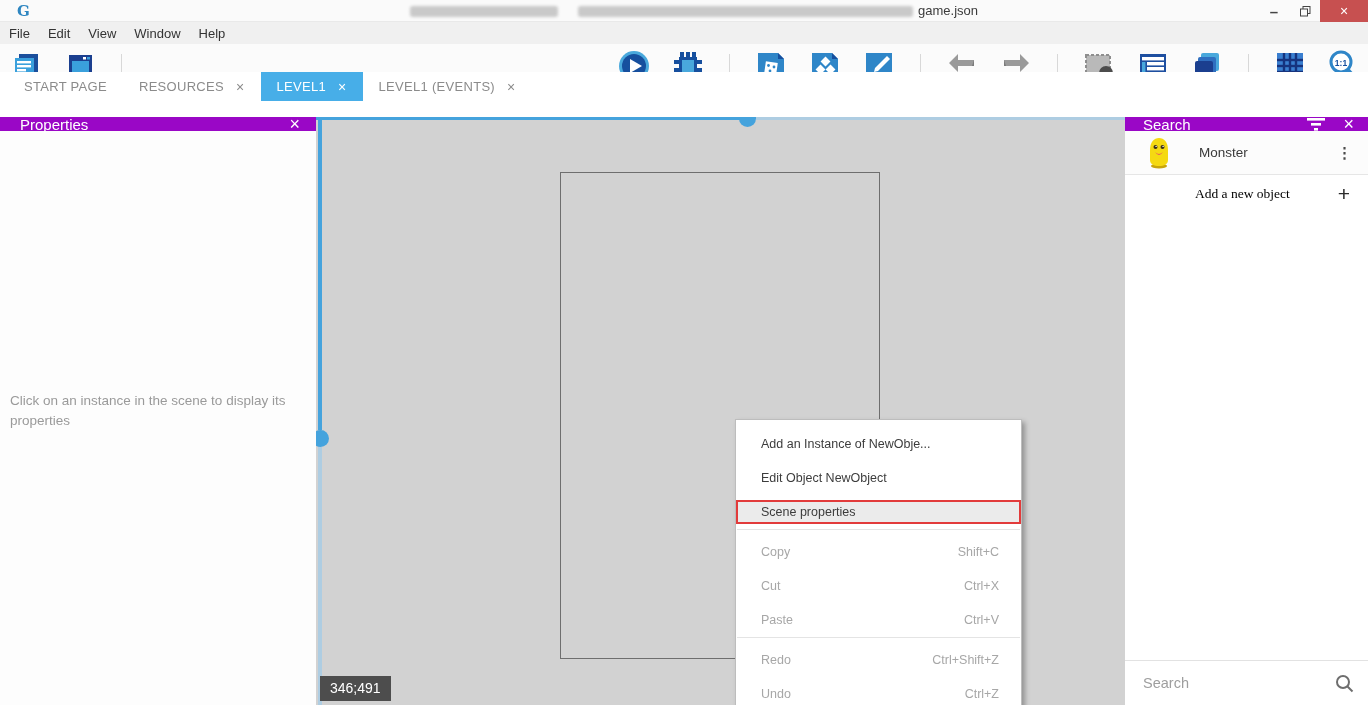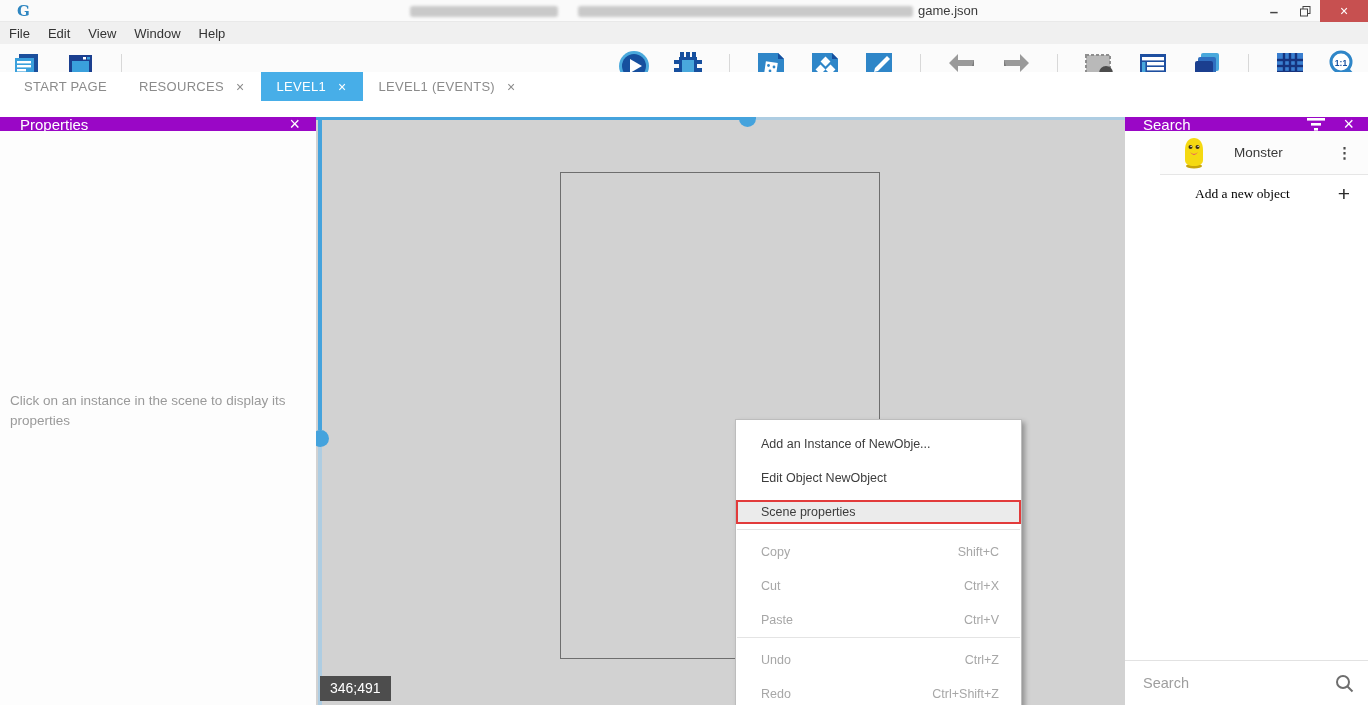--- a/index.html
+++ b/index.html
@@ -67,21 +67,21 @@
   .vscroll-pale { position:absolute; left:2px; top:330px; width:4px; height:258px; background:#aecde2; }
   .vscroll-dot { position:absolute; left:-4px; top:313px; width:17px; height:17px;
     background:#45a3dd; border-radius:50%; }
   #coords { position:absolute; left:4px; top:559px; background:#4d4d4d; color:#fff;
     font-size:14px; padding:4px 10px 5px; }
 
   #objects-panel { position:absolute; top:117px; left:1125px; width:243px; height:588px;
     background:#fff; }
   #objects-panel .panel-header { padding:0 14px 0 18px; }
   .obj-row { height:44px; display:flex; align-items:center; padding:0 16px 0 22px;
-    border-bottom:1px solid #e6e6e6; background:#fcfcfc;margin-left:35px; }
+    border-bottom:1px solid #e6e6e6; background:#fcfcfc; }
   .obj-name { font-size:13.5px; color:#3a3a3a; margin-left:28px; flex:1; }
   .kebab { font-size:15px; color:#4a4a4a; font-weight:bold; letter-spacing:0; line-height:14px; }
   .add-row { height:38px; display:flex; align-items:center; padding:0 18px 0 22px; }
   .add-label { flex:1; text-align:center; font-size:13.5px; color:#000000;font-family:Liberation Serif, serif; }
   .plus { font-size:21px; color:#2b2b2b; font-weight:400; }
   #search-bar { position:absolute; left:0; bottom:0; width:243px; height:45px;
     background:#fff; border-top:1px solid #e2e2e2; display:flex; align-items:center;
     padding:0 14px 0 18px; }
   #search-input { flex:1; border:none; outline:none; font-size:14.5px; color:#444;
     font-family:"Liberation Sans", sans-serif; background:transparent; }
@@ -361,22 +361,22 @@
     <div class="cm-item disabled">
       <span>Cut</span>
       <span class="sc">Ctrl+X</span>
     </div>
     <div class="cm-item disabled">
       <span>Paste</span>
       <span class="sc">Ctrl+V</span>
     </div>
     <div class="cm-sep"></div>
     <div class="cm-item disabled">
+      <span>Redo</span>
+      <span class="sc">Ctrl+Shift+Z</span>
+    </div>
+    <div class="cm-item disabled">
       <span>Undo</span>
       <span class="sc">Ctrl+Z</span>
     </div>
-    <div class="cm-item disabled">
-      <span>Redo</span>
-      <span class="sc">Ctrl+Shift+Z</span>
-    </div>
   </div>
 
 </div>
 
 </body></html>

